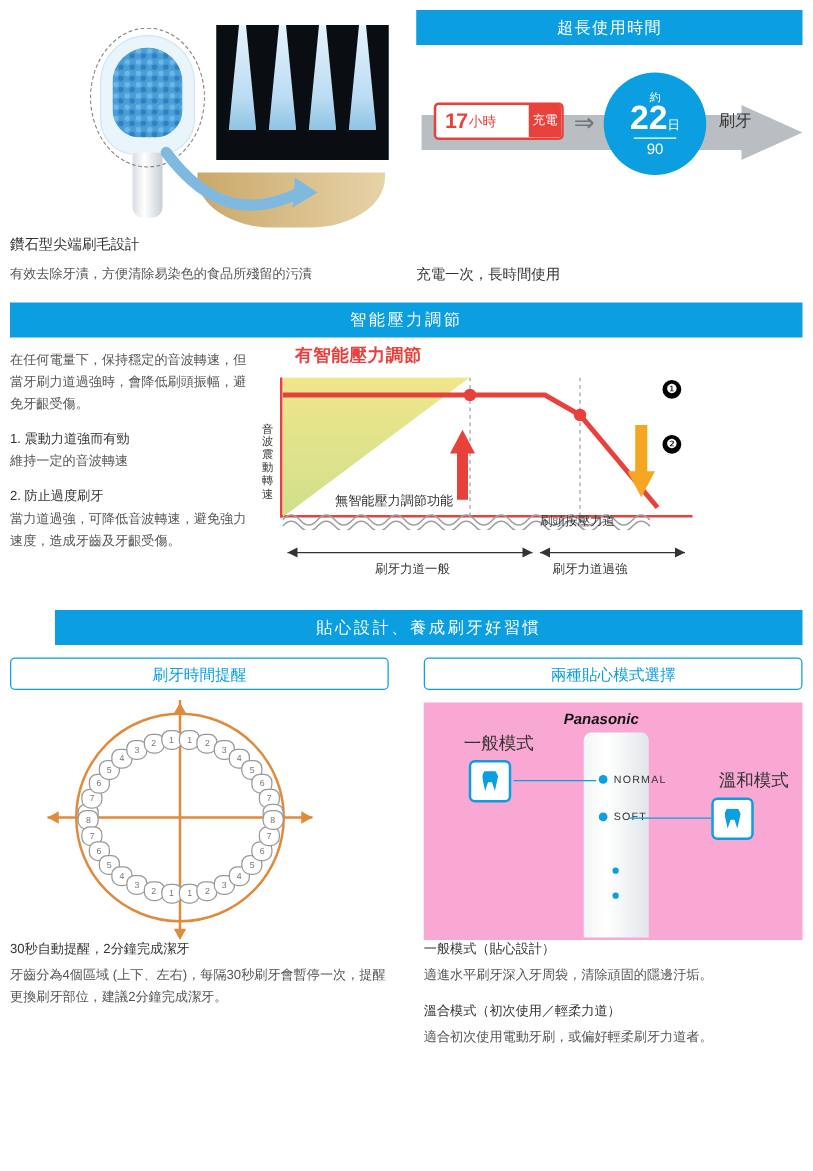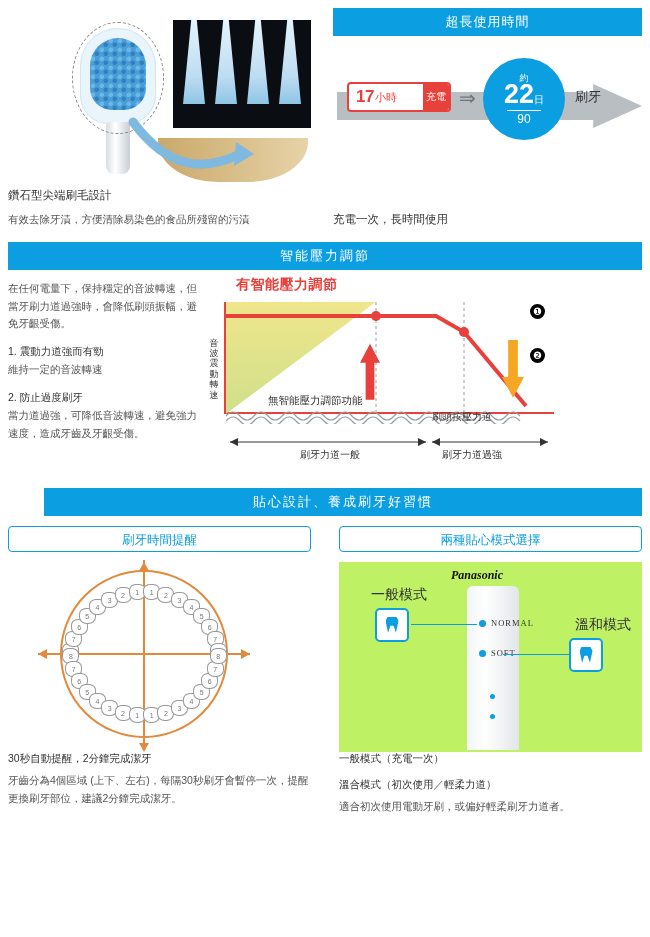--- a/index.html
+++ b/index.html
@@ -166,21 +166,21 @@
     position: absolute; left: 52px; top: 8px; width: 168px; height: 168px;
     border: 2px solid #e08a3c; border-radius: 50%;
   }
   .cross-v { position: absolute; left: 135px; top: -2px; width: 2px; height: 188px; background: #e08a3c; }
   .cross-h { position: absolute; left: 30px; top: 91px; width: 212px; height: 2px; background: #e08a3c; }
   .tooth {
     position: absolute; width: 17px; height: 16px; border: 1.2px solid #999;
     border-radius: 40% 40% 45% 45%; background: #fff; font-size: 7px;
     color: #777; text-align: center; line-height: 15px;
   }
-  .device-wrap { position: relative; height: 190px; margin-top: 10px; background: #bef264; font-family: Liberation Serif, serif; }
+  .device-wrap { position: relative; height: 190px; margin-top: 10px; background: #f9a8d4; }
   .brand { position: absolute; left: 112px; top: 6px; font-size: 12px; font-weight: bold; color: #111; font-style: italic; }
   .device-body {
     position: absolute; left: 128px; top: 24px; width: 52px; height: 164px;
     background: linear-gradient(90deg,#f3f5f6,#ffffff 35%,#e2e6e9);
     border-radius: 6px 6px 0 0;
   }
   .mode-word { position: absolute; font-size: 8.5px; color: #333; letter-spacing: 1px; }
   .mode-dot { position: absolute; width: 7px; height: 7px; border-radius: 50%; background: #0b9ee0; }
   .cal-box {
     position: absolute; width: 34px; height: 34px; border: 2px solid #0b9ee0;
@@ -377,18 +377,19 @@
         </div>
         <div class="mode-label" style="left:32px; top:24px;">一般模式</div>
         <div class="connector" style="left:72px; top:62px; width:66px;"></div>
 
         <div class="cal-box" style="left:230px; top:76px;">
           <span class="tooth-glyph"></span>
         </div>
         <div class="mode-label" style="left:236px; top:54px;">溫和模式</div>
         <div class="connector" style="left:164px; top:92px; width:66px;"></div>
       </div>
-      <div class="small-h">一般模式（充電一次）</div>
+      <div class="small-h">一般模式（貼心設計）</div>
+      <div class="small-p">適進水平刷牙深入牙周袋，清除頑固的隱邊汙垢。</div>
       <div class="small-h" style="margin-top:12px;">溫合模式（初次使用／輕柔力道）</div>
       <div class="small-p">適合初次使用電動牙刷，或偏好輕柔刷牙力道者。</div>
     </div>
   </div>
 </div>
 
 </body></html>

